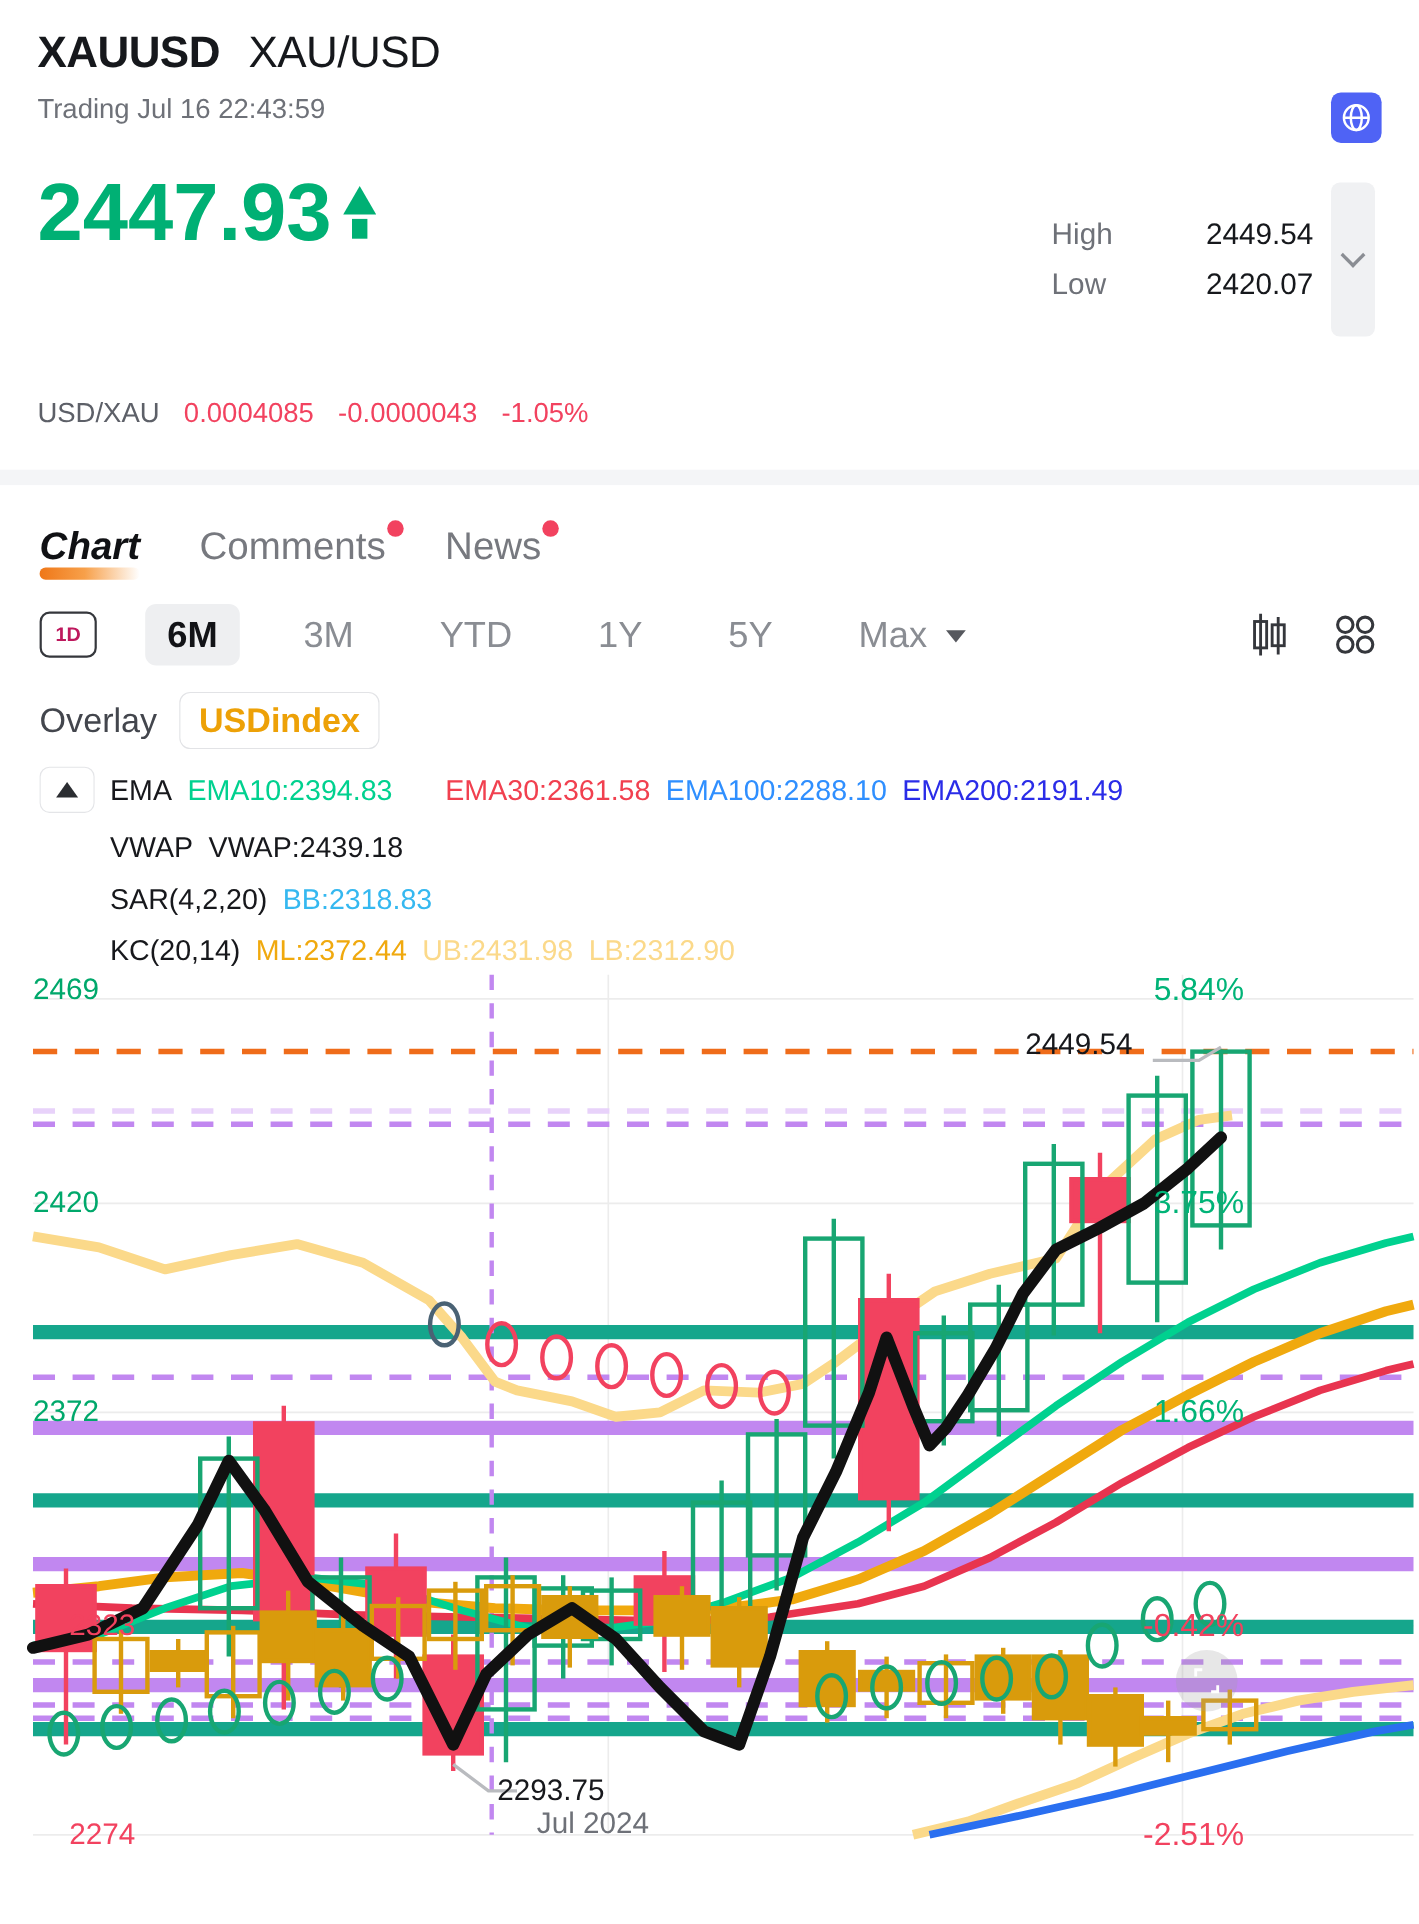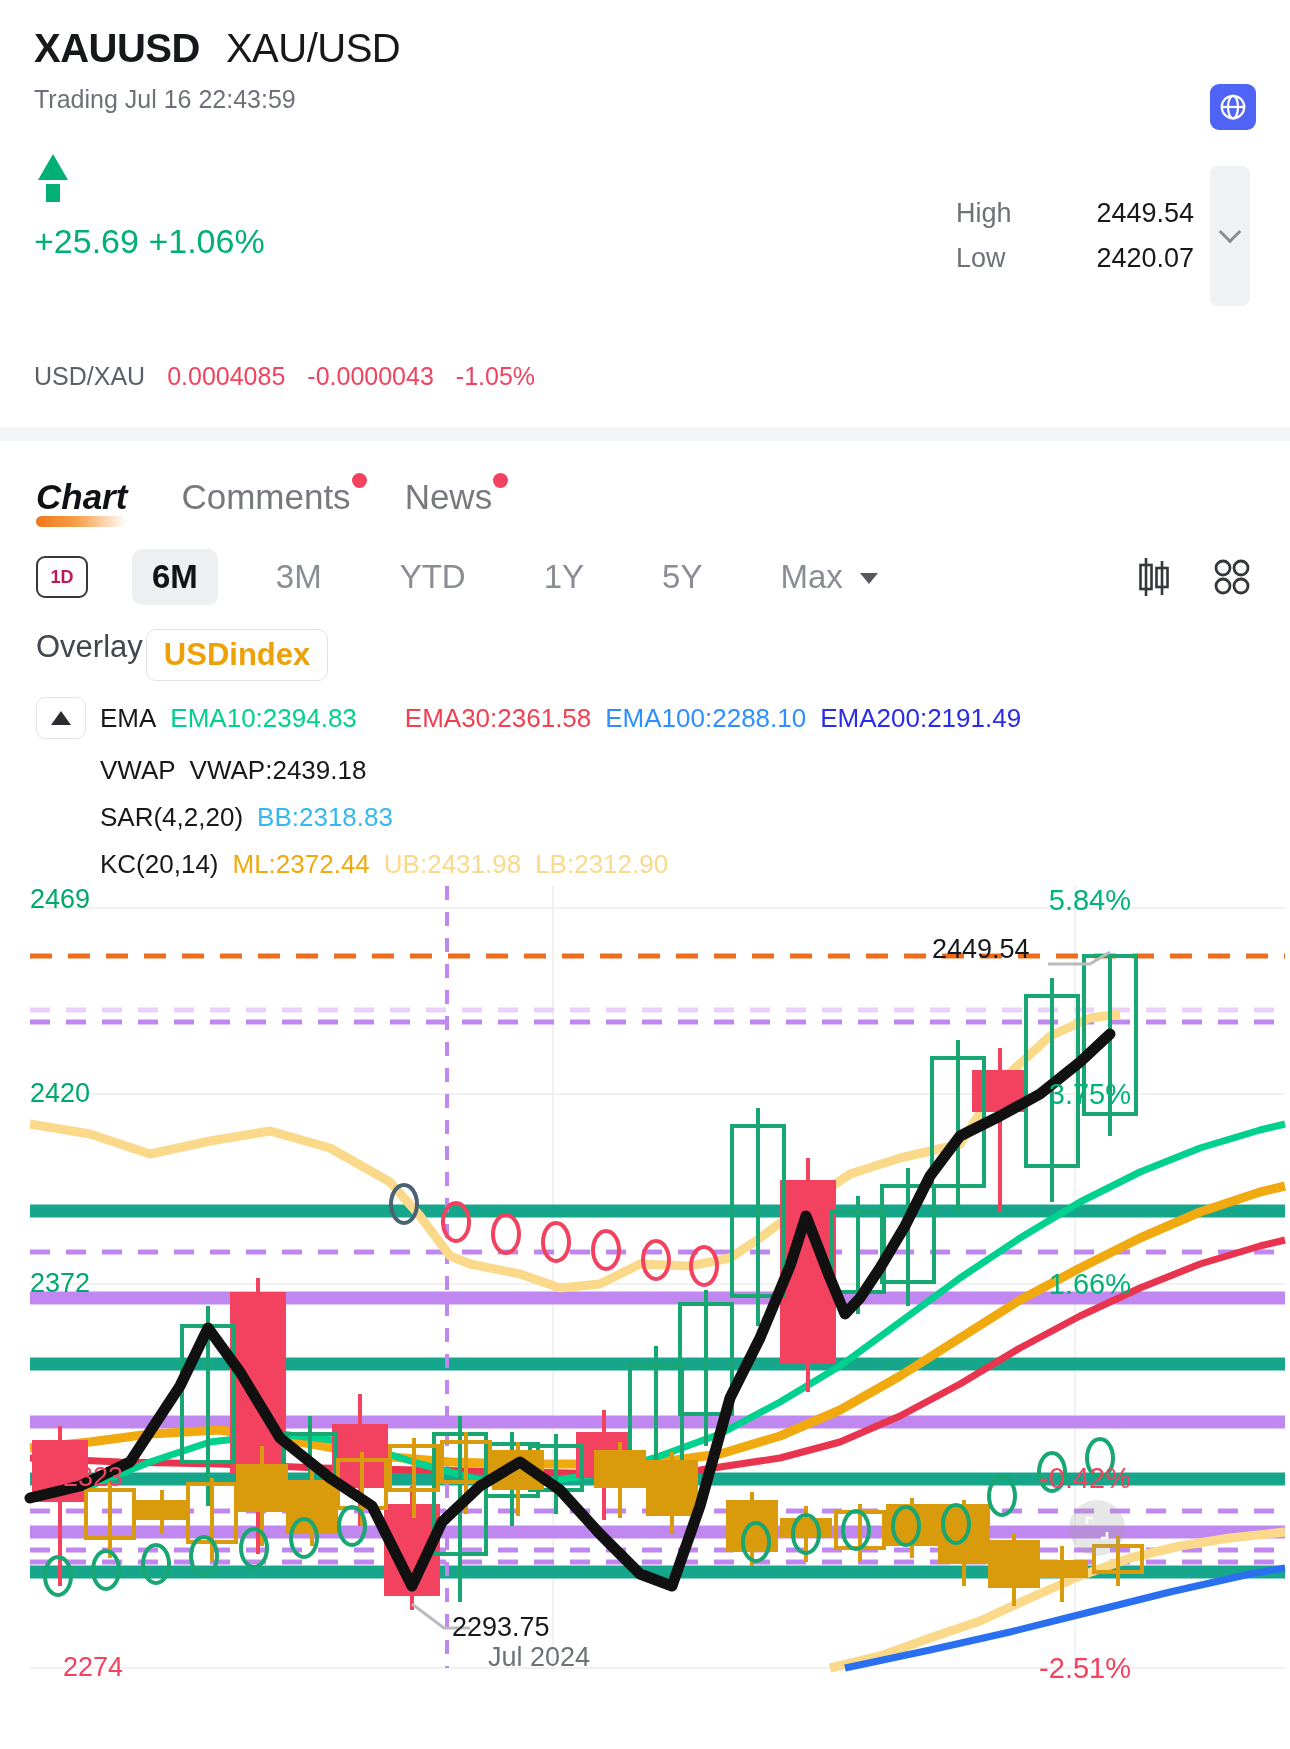--- a/index.html
+++ b/index.html
@@ -78,21 +78,21 @@
   }
   .tf {
     font-size: 33px; color: #8a8d93; padding: 9px 20px; border-radius: 10px;
   }
   .tf.active { color: #121317; font-weight: 700; background: #eeeff1; }
   .tf-spacer { flex: 1; }
   .caret-d { display: inline-block; width: 0; height: 0; border-left: 9px solid transparent; border-right: 9px solid transparent; border-top: 11px solid #56585e; margin-left: 8px; position: relative; top: -4px; }
   .icon-btn { width: 56px; height: 48px; display: flex; align-items: center; justify-content: center; }
 
   
-  .overlay-row { display: flex; align-items: flex-start; gap: 3px; padding: 24px 36px 0 36px; }
+  .overlay-row { display: flex; align-items: center; gap: 20px; padding: 24px 36px 0 36px; }
   .overlay-label { font-size: 31px; color: #43464d; }
   .overlay-chip {
     border: 1.5px solid #e2e3e6; border-radius: 10px; padding: 7px 17px;
     font-size: 31px; font-weight: 700; color: #eda107;
   }
 
   
   .legend { padding: 16px 0 0 36px; }
   .legend-line { display: flex; align-items: center; gap: 14px; font-size: 26px; white-space: nowrap; }
   .legend-line + .legend-line { margin-top: 16px; }
@@ -135,28 +135,25 @@
     <svg viewBox="0 0 24 24" fill="none" stroke="#ffffff" stroke-width="1.8">
       <circle cx="12" cy="12" r="9"></circle>
       <ellipse cx="12" cy="12" rx="4" ry="9"></ellipse>
       <line x1="3" y1="12" x2="21" y2="12"></line>
     </svg>
   </div>
 
   <div class="price-block">
     <div class="price-left">
       <div class="price-main">
+        <span>2447.93</span>
         <span class="arrow-wrap">
           <span class="arrow-up"></span>
             <span class="arrow-stem"></span>
         </span>
-      </div>
-      <div class="price-delta">
-        <span>+25.69</span>
-        <span>+1.06%</span>
       </div>
     </div>
 
     <div class="hl-box">
       <div class="hl-table">
         <div class="hl-row">
           <span class="hl-label">High</span>
           <span class="hl-val">2449.54</span>
         </div>
         <div class="hl-row">

